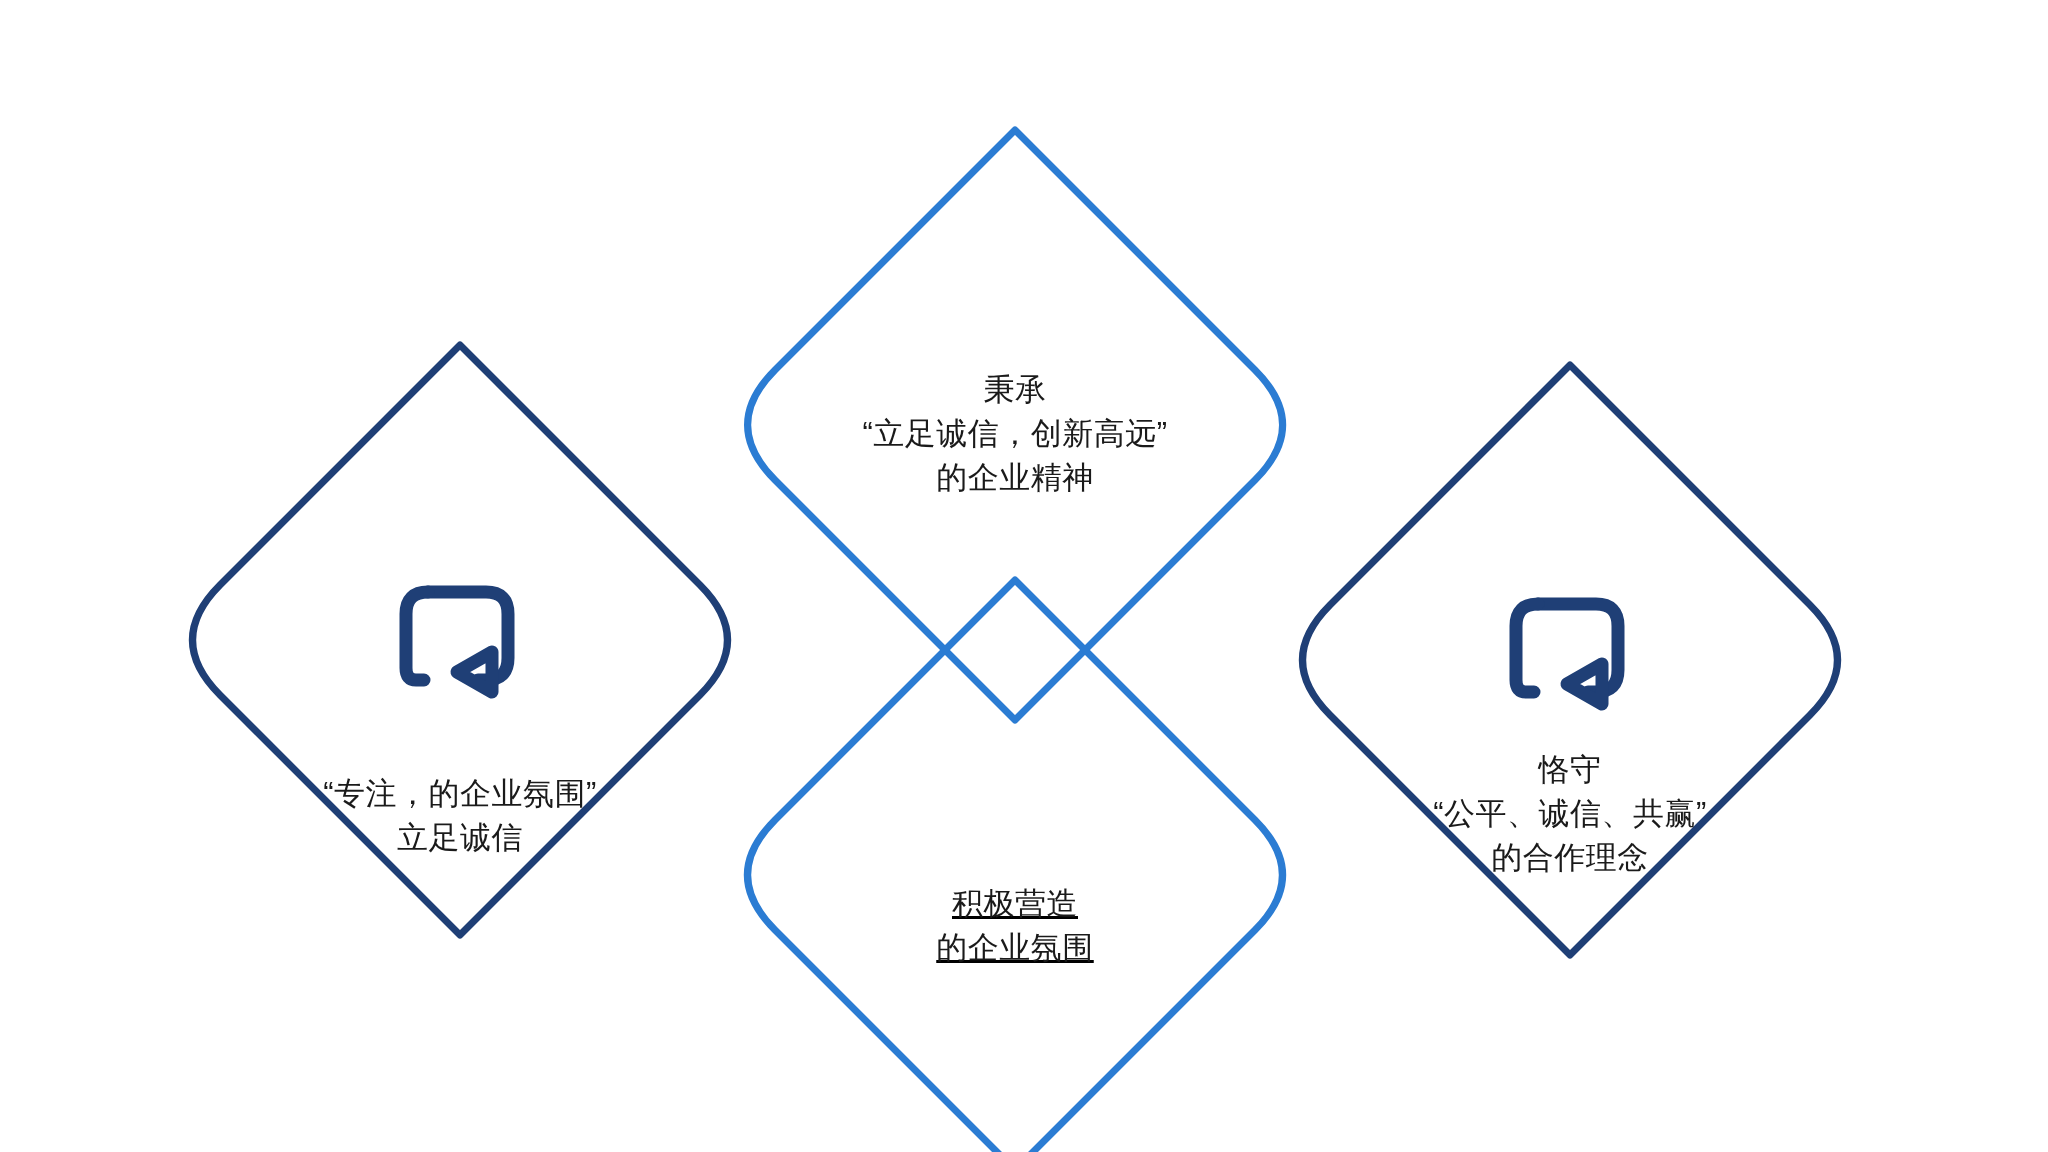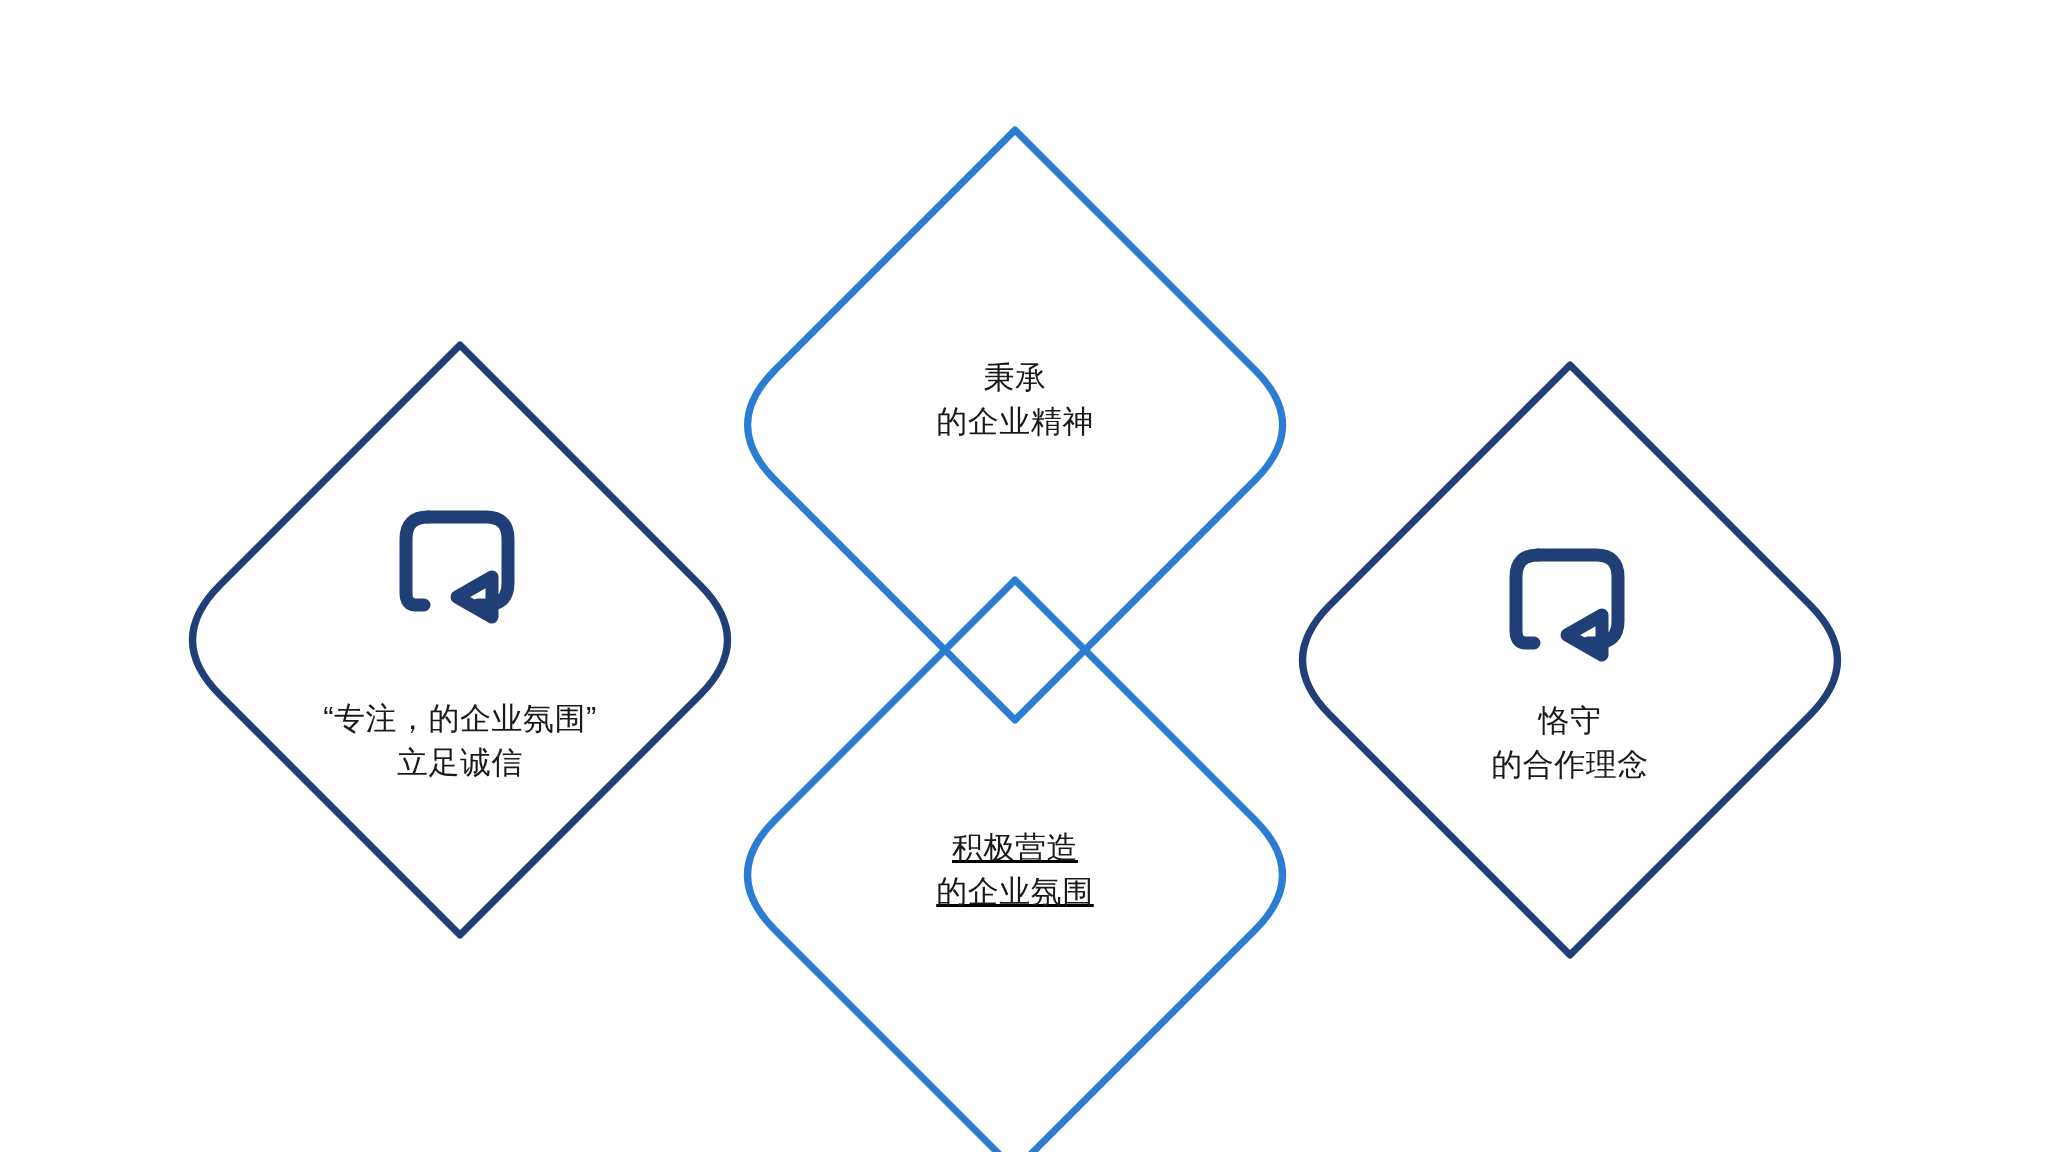--- a/index.html
+++ b/index.html
@@ -24,21 +24,21 @@
     left: 0;
     top: 0;
     width: 2048px;
     height: 1152px;
   }
   .node {
     position: absolute;
     display: flex;
     flex-direction: column;
     align-items: center;
-    justify-content: center;
+    justify-content: flex-end;
     text-align: center;
     pointer-events: auto;
   }
   .node-icon {
     display: block;
     line-height: 0;
   }
   .node-text {
     color: #1a1a1a;
     font-size: 31px;
@@ -171,27 +171,29 @@
                  L 12 34
                  Q 12 12 34 12" fill="none" stroke="#1f3f76" stroke-width="13" stroke-linecap="round" stroke-linejoin="round"></path>
         <path d="M 98 72
                  L 98 112
                  L 63 92
                  Z" fill="none" stroke="#1f3f76" stroke-width="13" stroke-linecap="round" stroke-linejoin="round"></path>
       </svg>
     </span>
     <div class="node-text">
       <span class="ln">恪守</span>
+      <span class="ln">“公平、诚信、共赢”</span>
       <span class="ln">的合作理念</span>
     </div>
   </div>
 
   <div class="node" id="node-top">
     <div class="node-text">
       <span class="ln">秉承</span>
+      <span class="ln">“立足诚信，创新高远”</span>
       <span class="ln">的企业精神</span>
     </div>
   </div>
 
   <div class="node" id="node-bottom">
     <div class="node-text">
       <span class="ln">积极营造</span>
       <span class="ln">的企业氛围</span>
     </div>
   </div>

